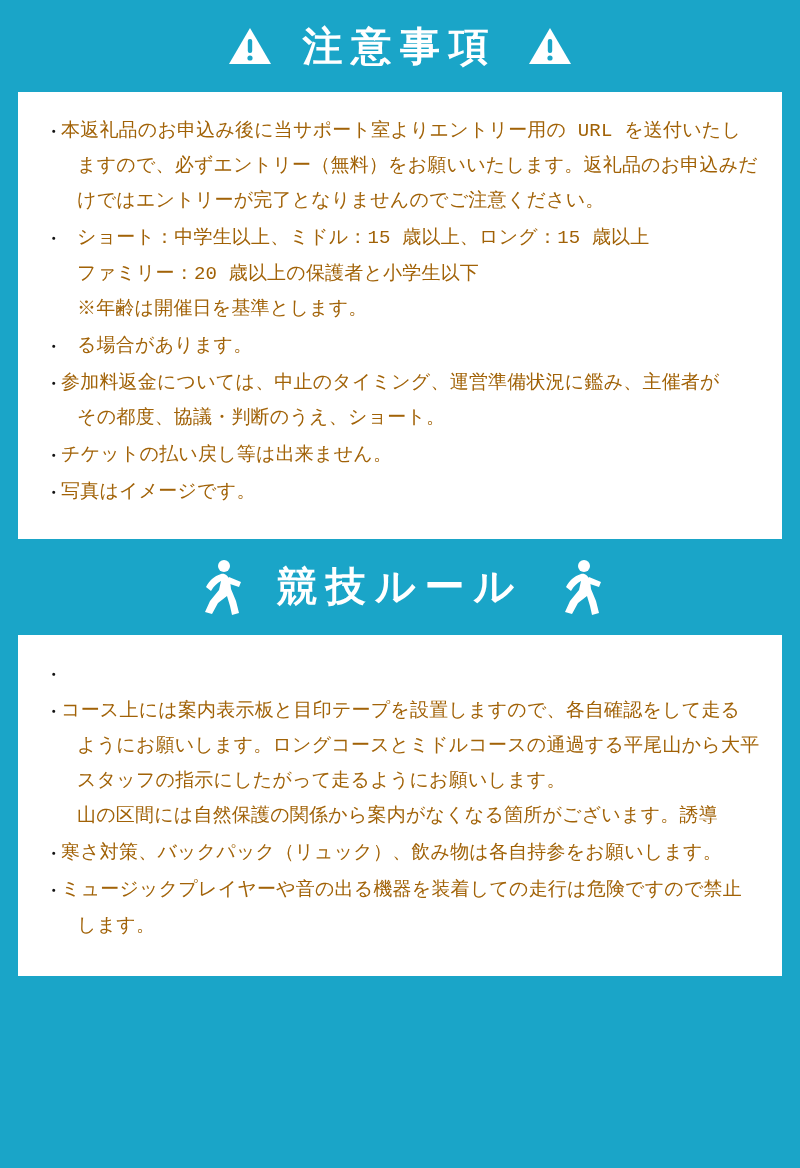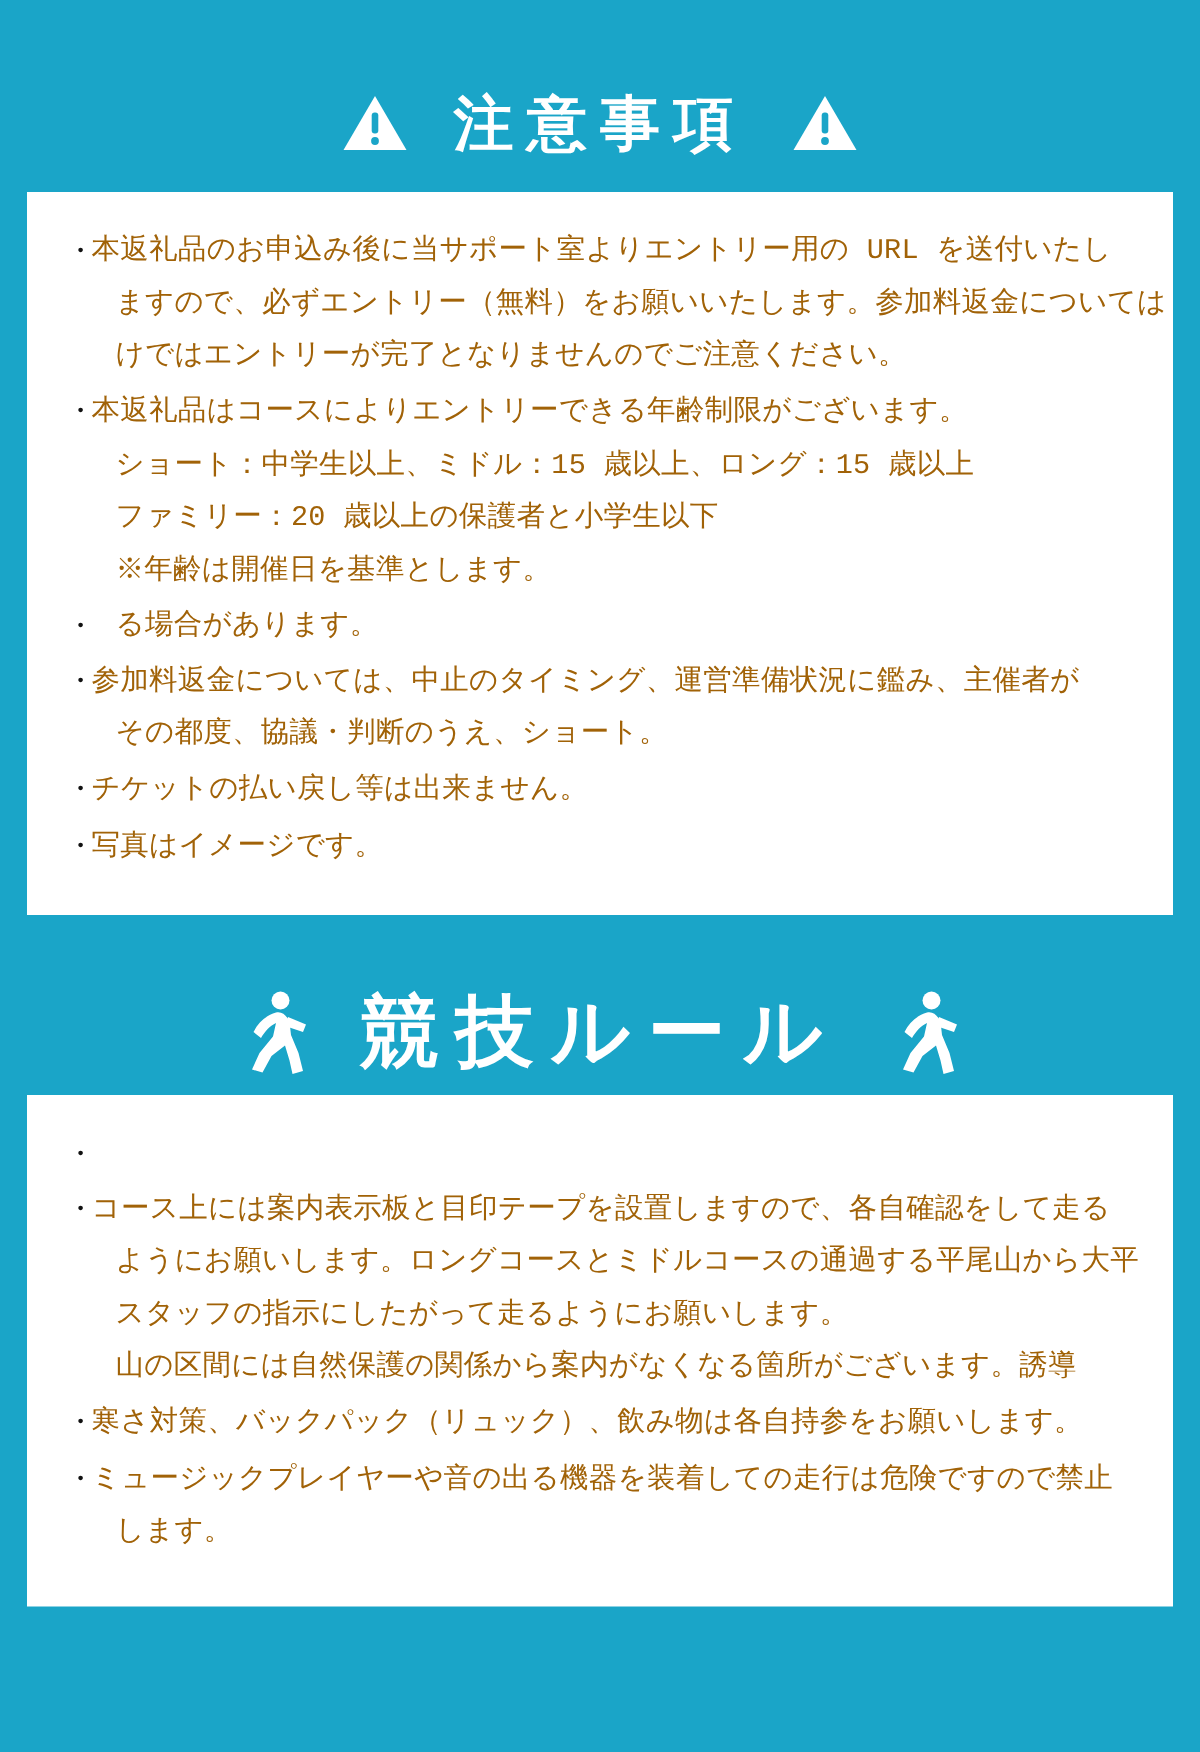--- a/index.html
+++ b/index.html
@@ -14,39 +14,38 @@
   .page {
     width: 800px;
     height: 1168px;
     background: #1aa5c8;
     padding: 0;
     position: relative;
     overflow: hidden;
   }
   .section {
     width: 100%;
-    margin-top: 36px;
   }
   .section-header {
     text-align: center;
     color: #ffffff;
     font-weight: bold;
     letter-spacing: 0.22em;
     display: flex;
     align-items: center;
     justify-content: center;
     gap: 24px;
   }
   .sec1 .section-header {
     height: 92px;
     font-size: 40px;
   }
   .sec2 .section-header {
-    height: 84px;
-    font-size: 52px;
+    height: 96px;
+    font-size: 40px;
     gap: 28px;
   }
   .header-title {
     display: inline-block;
     padding: 0 6px;
   }
   .icon-warn {
     display: inline-block;
     width: 44px;
     height: 40px;
@@ -126,29 +125,28 @@
       </span>
     </div>
 
     <div class="panel">
       <ul class="bullet-list">
 
         <li class="bullet-item">
           <span class="bullet-mark">・</span>
           <span class="bullet-body">
             <div class="line">本返礼品のお申込み後に当サポート室よりエントリー用の URL を送付いたし</div>
-            <div class="line indent">ますので、必ずエントリー（無料）をお願いいたします。参加料返金については</div>
+            <div class="line indent">ますので、必ずエントリー（無料）をお願いいたします。返礼品のお申込みだ</div>
             <div class="line indent">けではエントリーが完了となりませんのでご注意ください。</div>
           </span>
         </li>
 
         <li class="bullet-item">
           <span class="bullet-mark">・</span>
           <span class="bullet-body">
-            <div class="line">本返礼品はコースによりエントリーできる年齢制限がございます。</div>
             <div class="line indent">ショート：中学生以上、ミドル：15 歳以上、ロング：15 歳以上</div>
             <div class="line indent">ファミリー：20 歳以上の保護者と小学生以下</div>
             <div class="line indent">※年齢は開催日を基準とします。</div>
           </span>
         </li>
 
         <li class="bullet-item">
           <span class="bullet-mark">・</span>
           <span class="bullet-body">
             <div class="line indent">る場合があります。</div>

